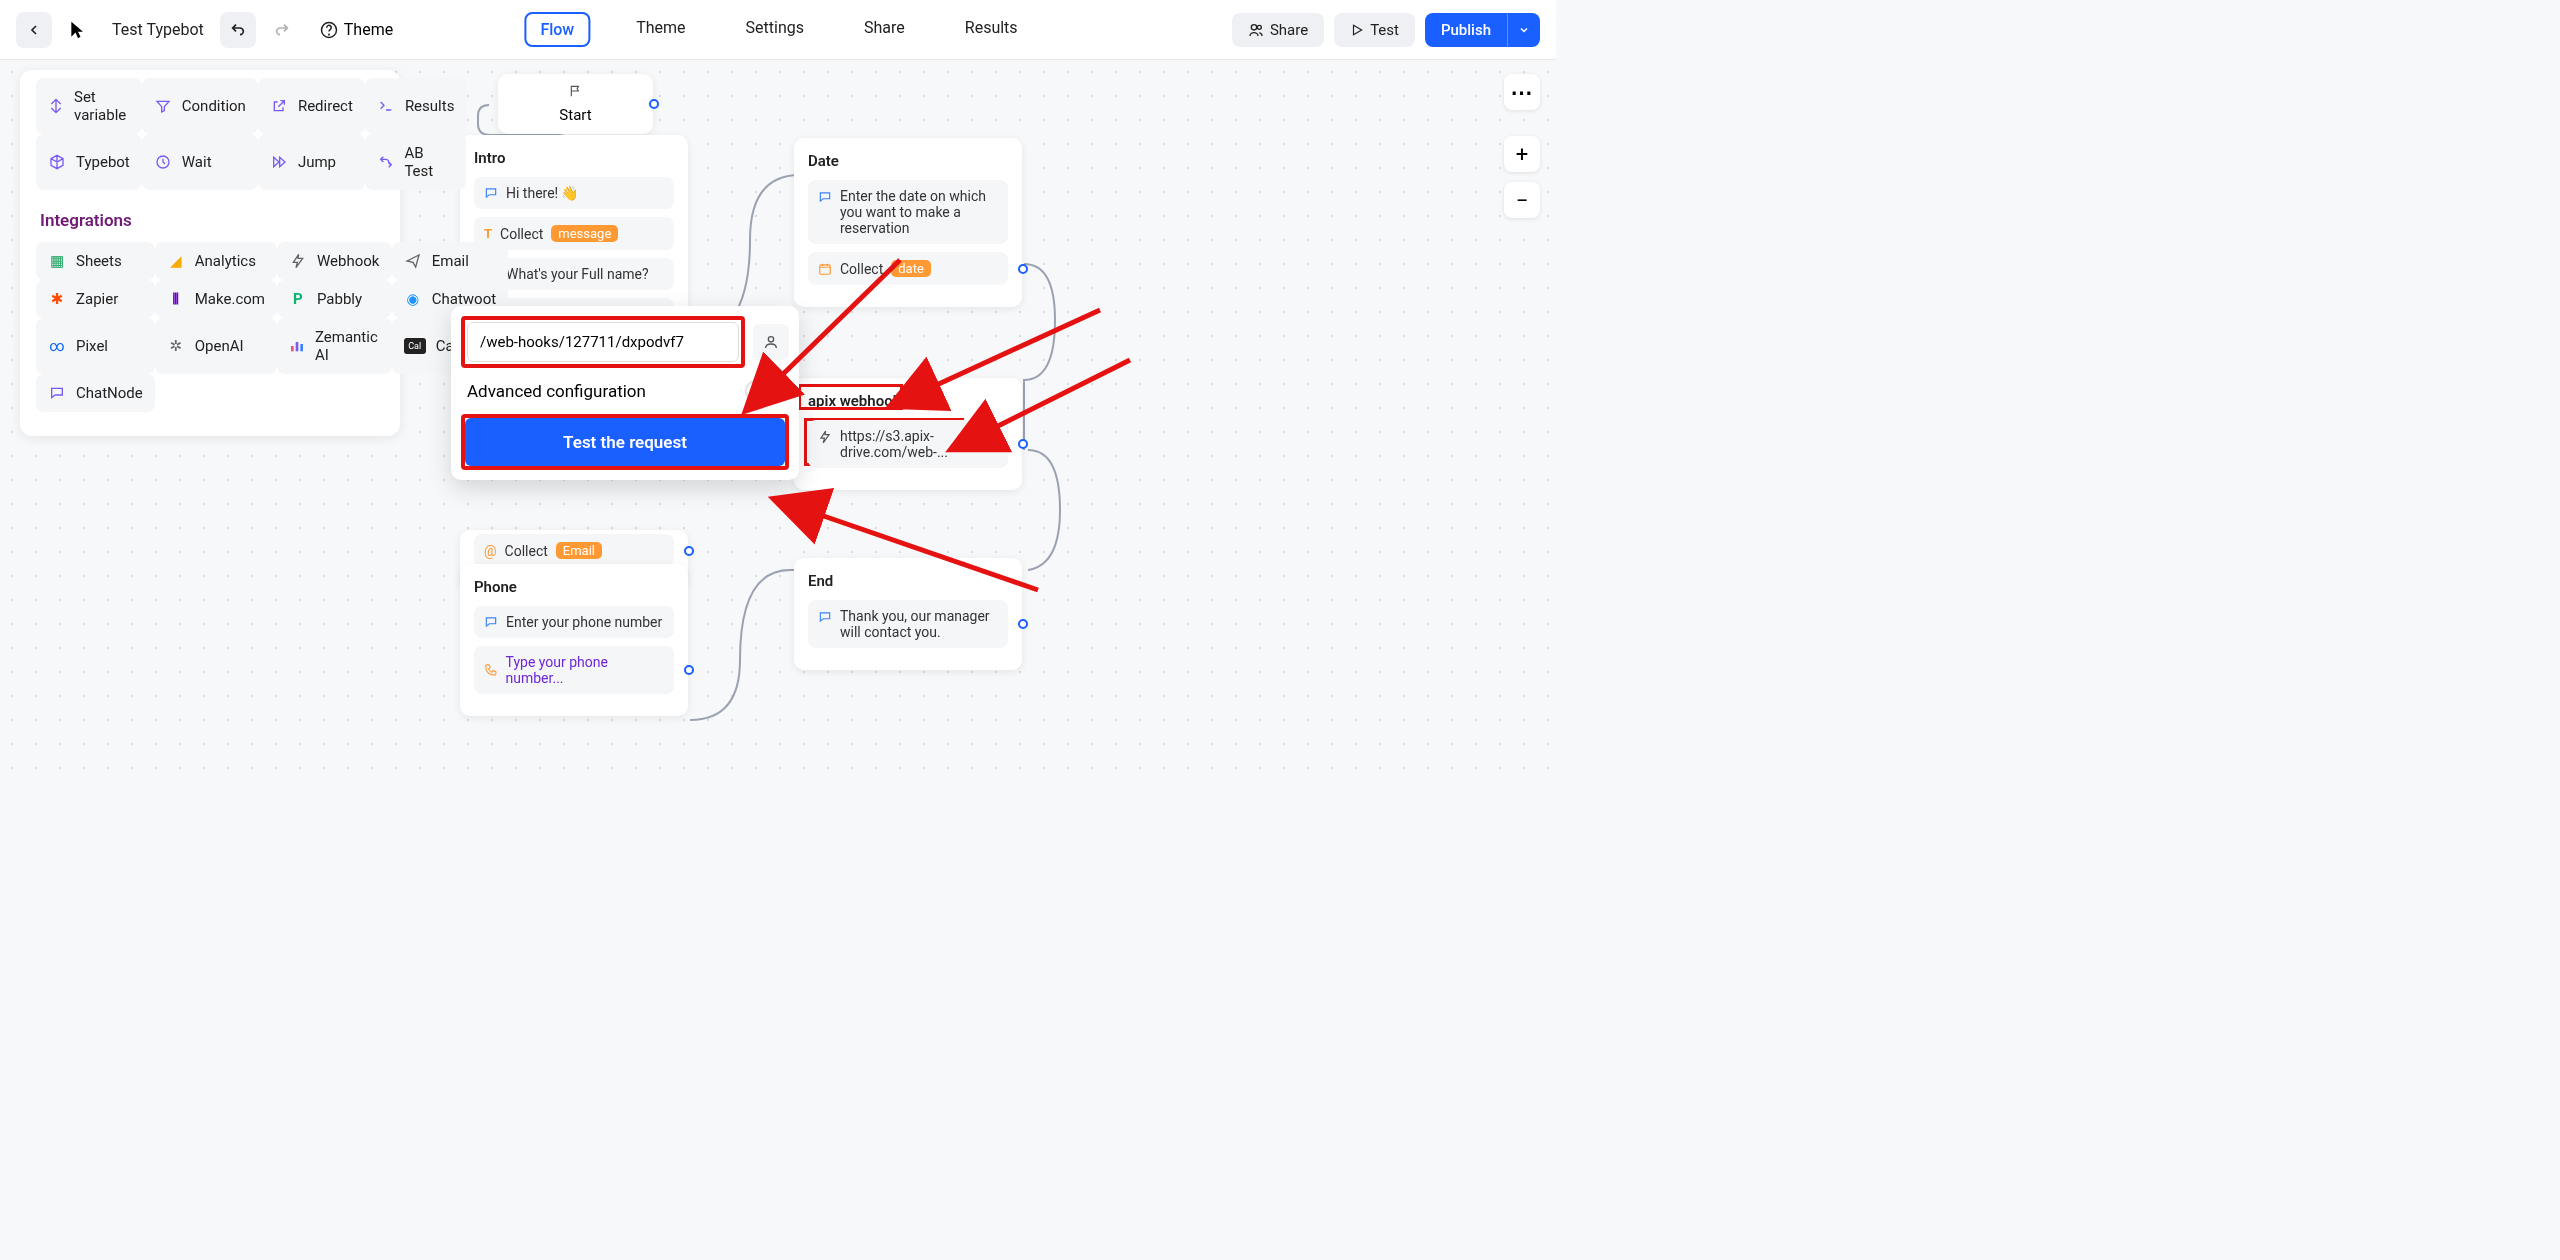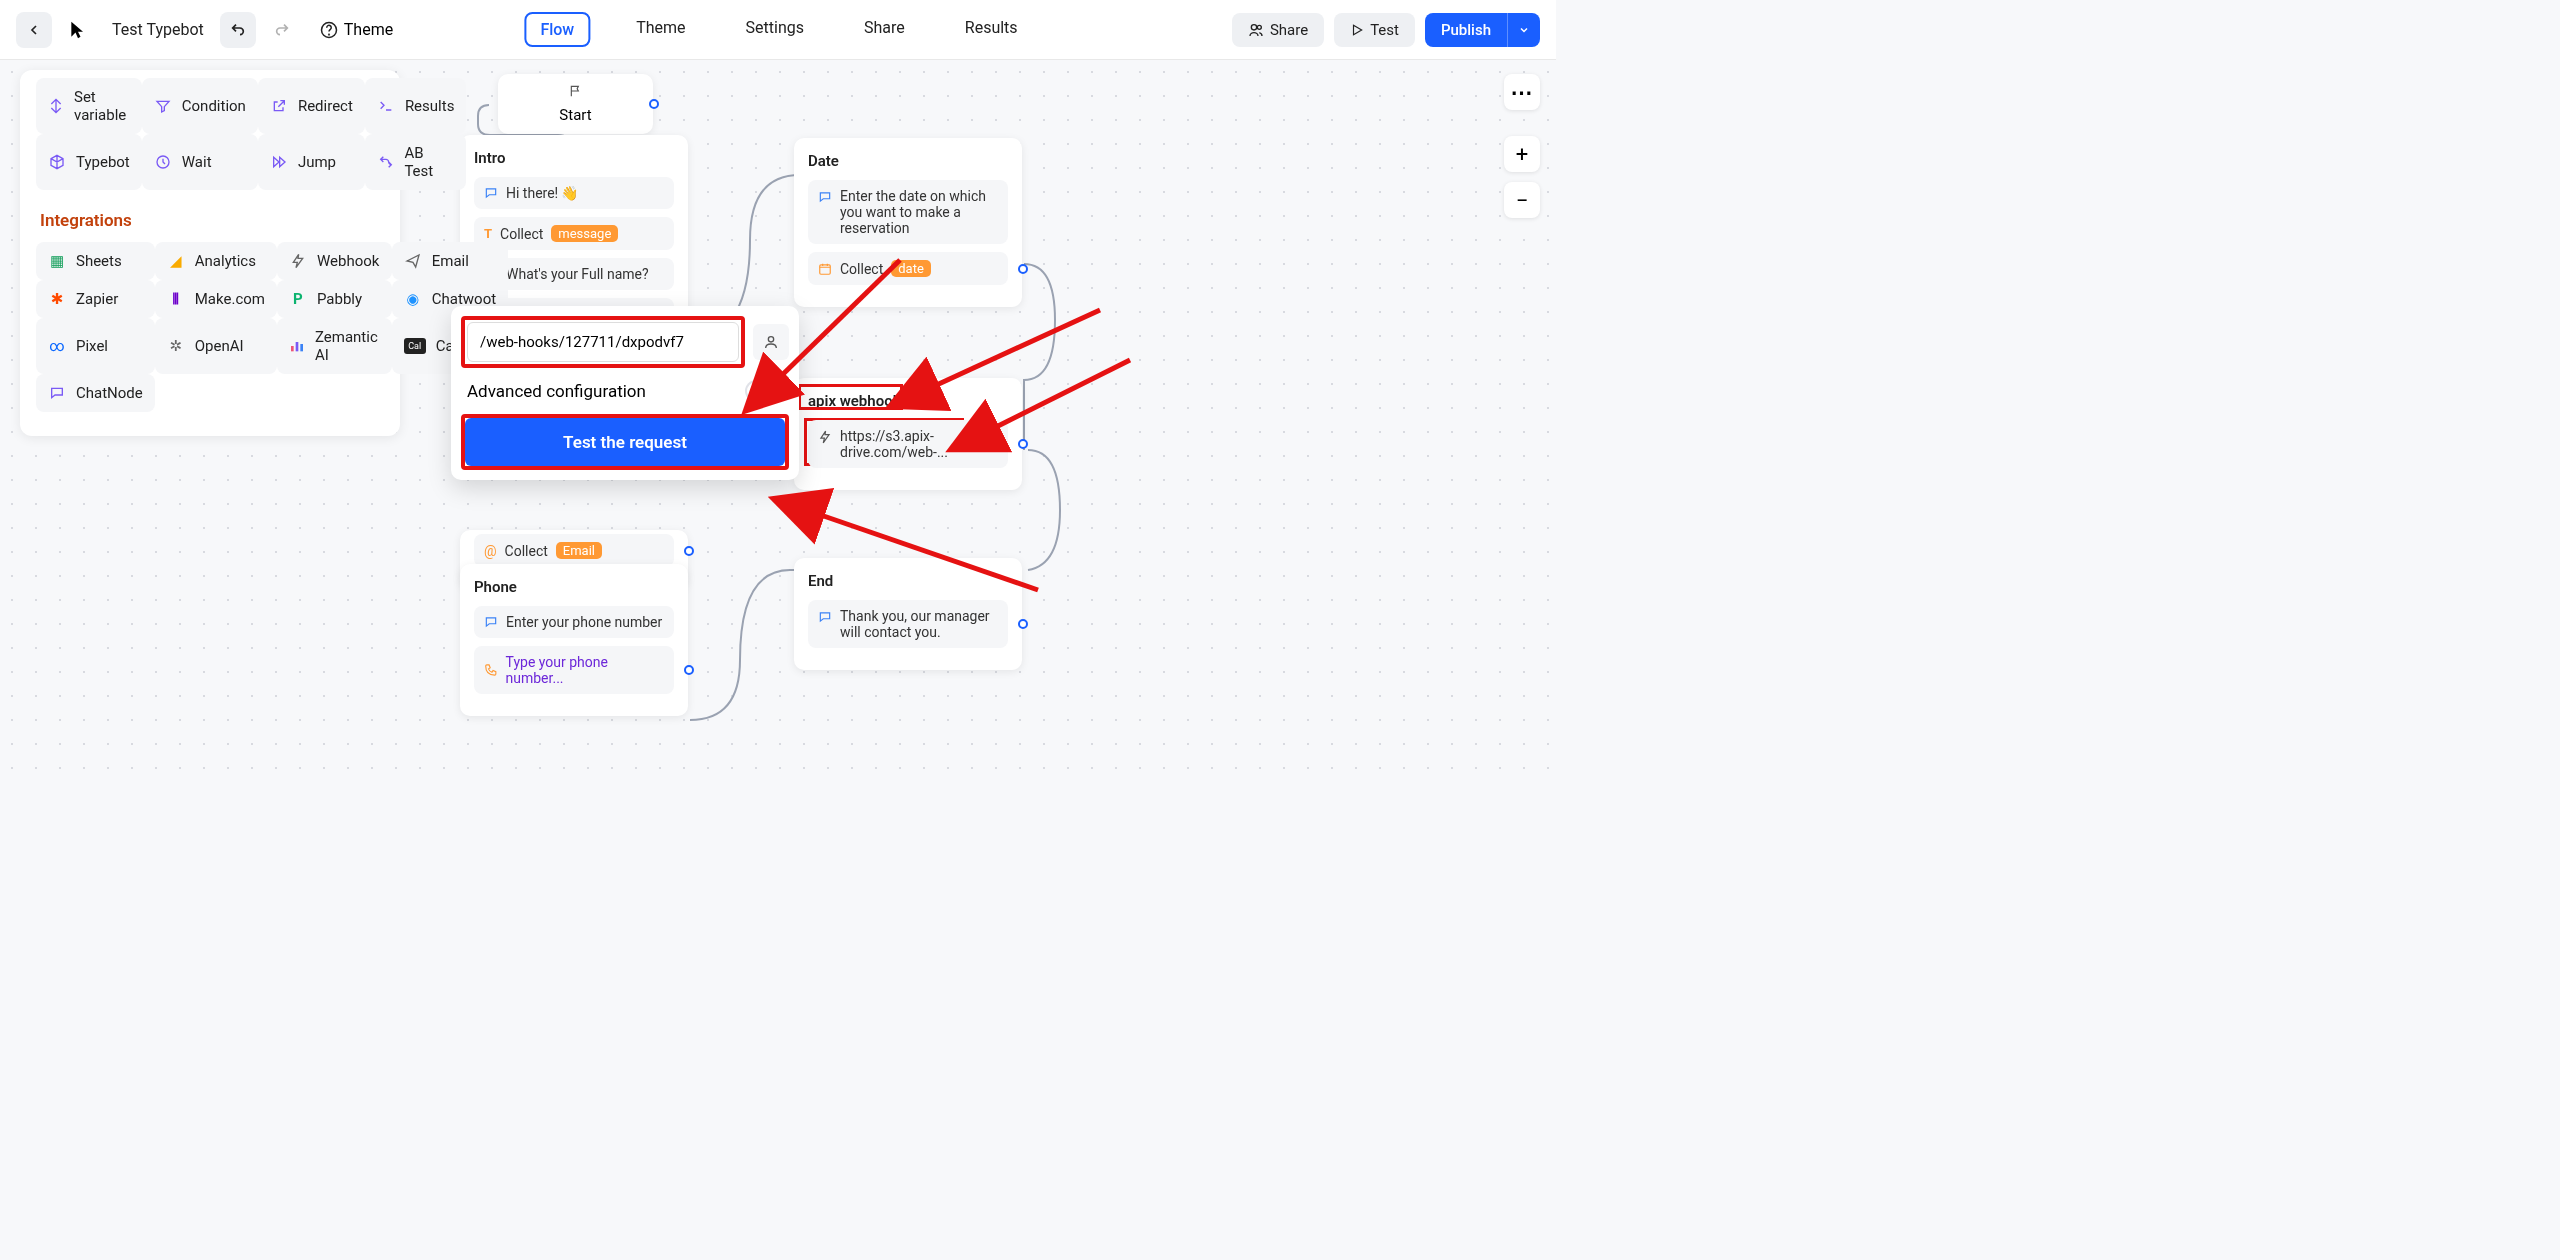--- a/index.html
+++ b/index.html
@@ -19,21 +19,21 @@
 .btn { display: flex; align-items: center; gap: 6px; padding: 8px 16px; border-radius: 8px; font-size: 15px; cursor: pointer; border: none; }
 .btn.light { background: #eef0f3; color: #222; }
 .btn.primary { background: #1a5fff; color: #fff; font-weight: 500; }
 .btn.primary-dropdown { background: #1a5fff; color: #fff; padding: 8px 10px; border-left: 1px solid rgba(255,255,255,0.3); }
 
 
 .blocks-panel { position: absolute; left: 20px; top: 70px; width: 380px; background: #fff; border-radius: 12px; padding: 8px 16px 24px 16px; box-shadow: 0 2px 12px rgba(0,0,0,0.08); }
 .blocks-grid { display: grid; grid-template-columns: 1fr 1fr 1fr 1fr; gap: 0; }
 .block-item { display: flex; align-items: center; gap: 10px; padding: 10px 12px; background: #f5f6f8; border-radius: 8px; cursor: grab; font-size: 15px; color: #222; }
 .block-icon { width: 18px; height: 18px; display: flex; align-items: center; justify-content: center; }
-.section-title { font-weight: 600; font-size: 17px; color: #c2410c; margin: 20px 0 12px 4px; }
+.section-title { font-weight: 600; font-size: 17px; color: #701a75; margin: 20px 0 12px 4px; }
 
 
 .canvas { position: absolute; left: 0; top: 60px; right: 0; bottom: 0; background-image: radial-gradient(#d8dae0 1px, transparent 1px); background-size: 24px 24px; }
 .canvas-controls { position: absolute; right: 16px; top: 14px; display: flex; flex-direction: column; gap: 10px; }
 .ctrl-btn { width: 36px; height: 36px; background: #fff; border-radius: 8px; display: flex; align-items: center; justify-content: center; box-shadow: 0 1px 4px rgba(0,0,0,0.1); cursor: pointer; font-size: 22px; }
 
 
 .flow-node { position: absolute; background: #fff; border-radius: 10px; box-shadow: 0 2px 8px rgba(0,0,0,0.08); flex-direction: column; }
 .start-node { left: 498px; top: 14px; width: 155px; padding: 10px 14px; display: flex; align-items: center; gap: 8px; font-size: 15px; }
 .group-node { padding: 14px; }

